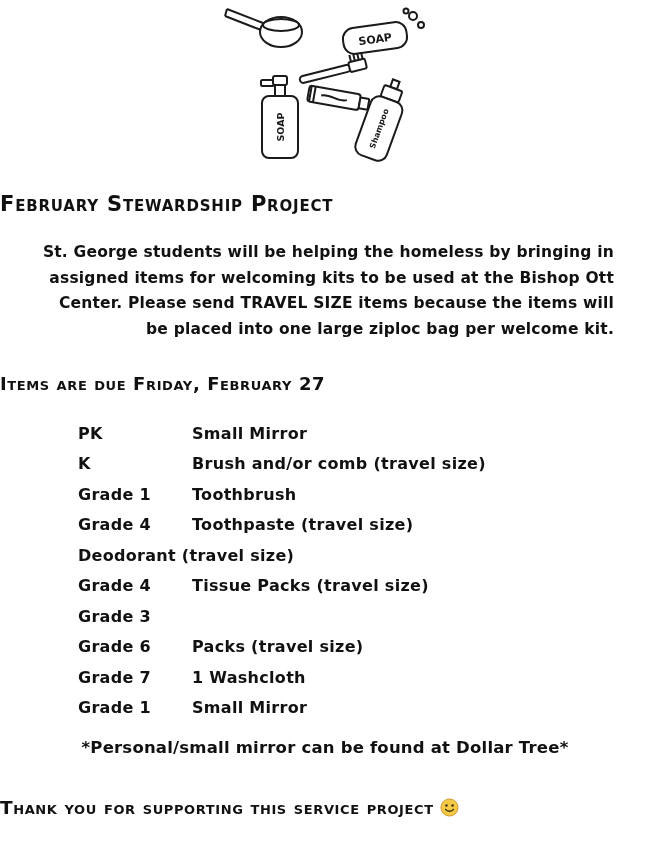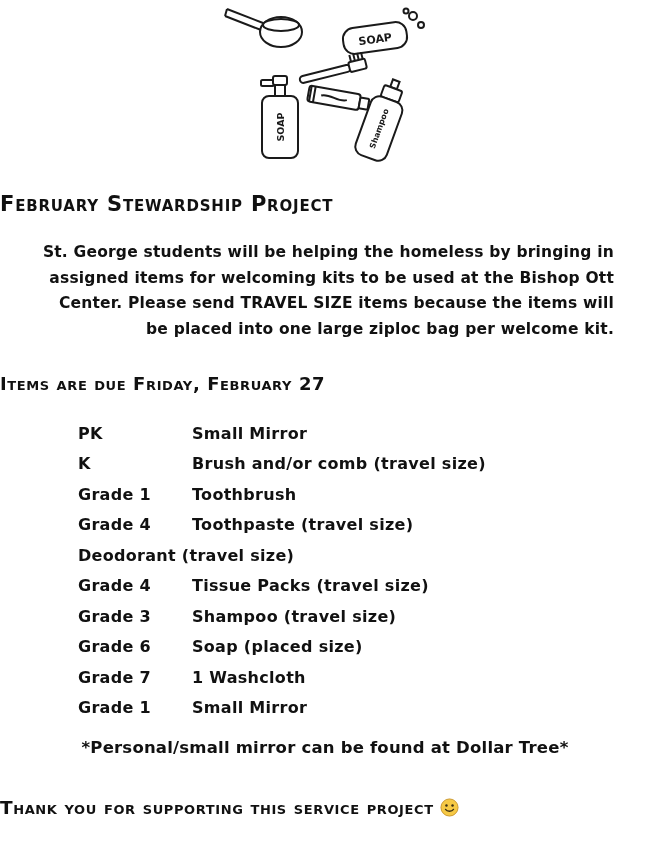--- a/index.html
+++ b/index.html
@@ -148,25 +148,24 @@
       </div>
       <div class="assign-row">
         <span class="item">Deodorant (travel size)</span>
       </div>
       <div class="assign-row">
         <span class="grade">Grade 4</span>
         <span class="item">Tissue Packs (travel size)</span>
       </div>
       <div class="assign-row">
         <span class="grade">Grade 3</span>
-        <span class="item">Shampoo (travel size)</span>
       </div>
       <div class="assign-row">
         <span class="grade">Grade 6</span>
-        <span class="item">Soap (placed size)</span>
+        <span class="item">Packs (travel size)</span>
       </div>
       <div class="assign-row">
         <span class="grade">Grade 7</span>
         <span class="item">1 Washcloth</span>
       </div>
       <div class="assign-row">
         <span class="grade">Grade 1</span>
         <span class="item">Small Mirror</span>
       </div>
     </div>

